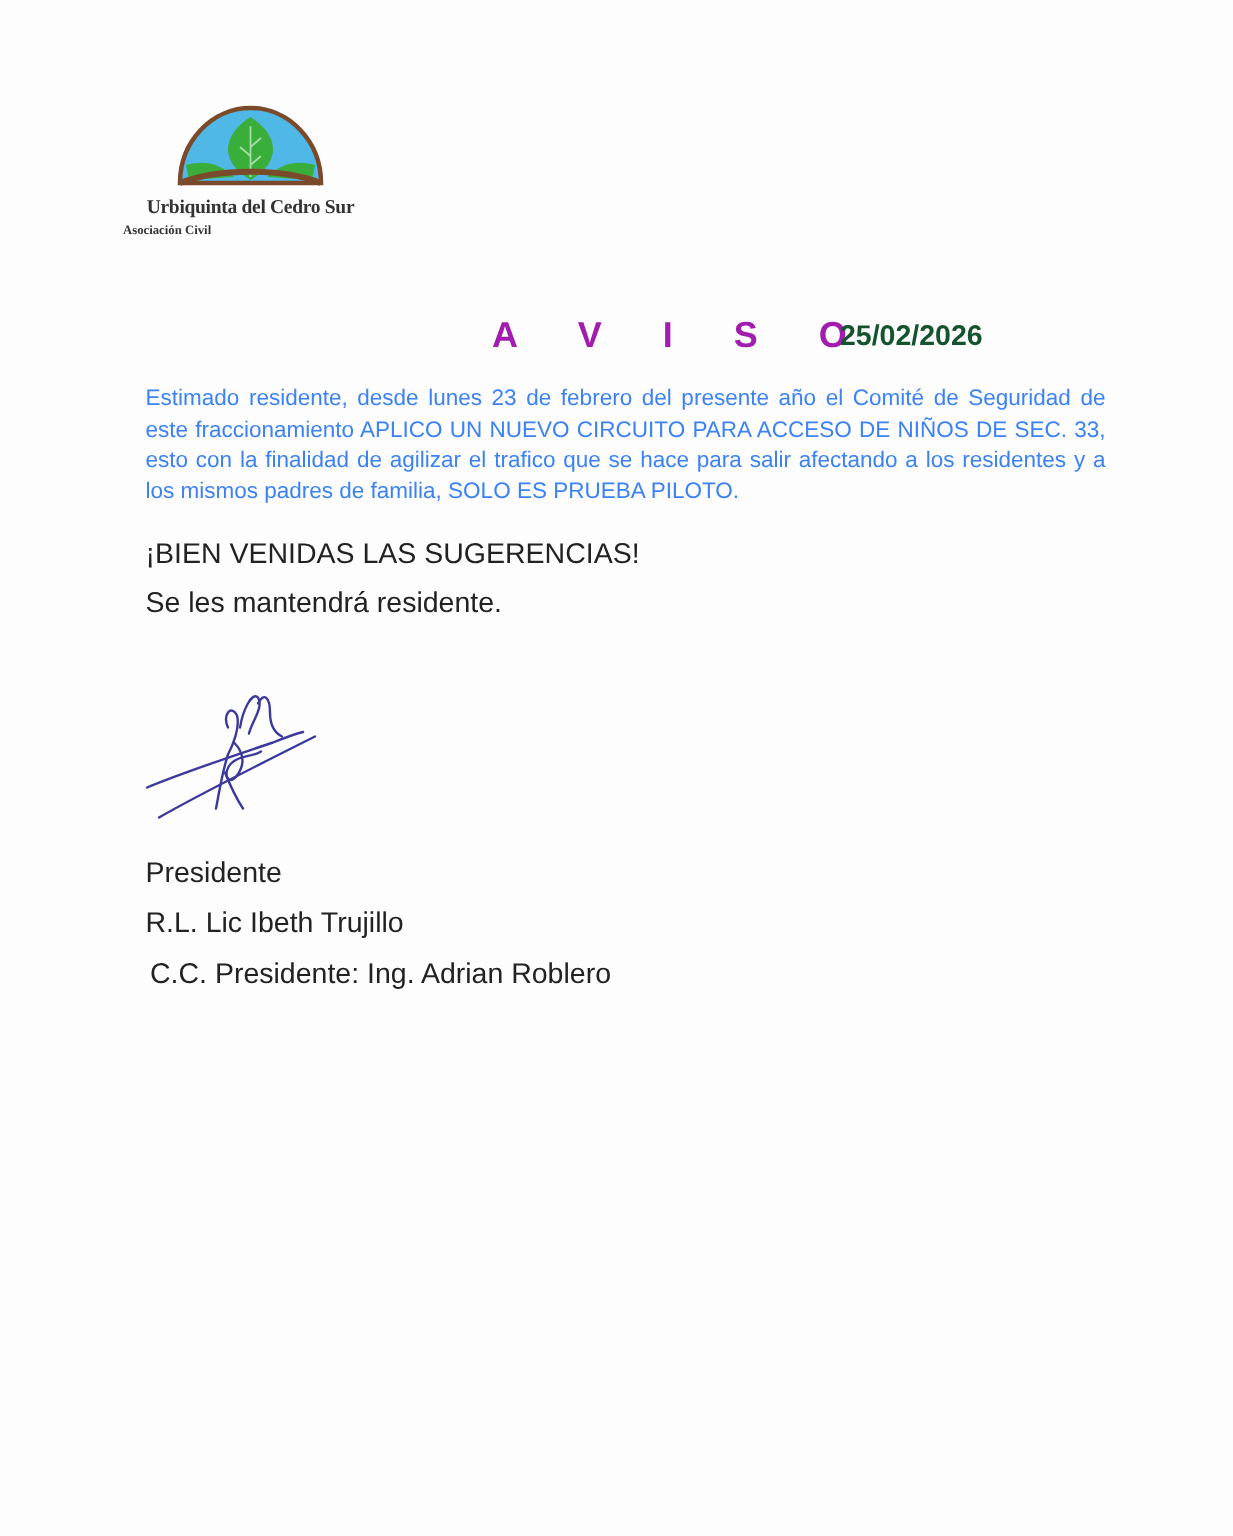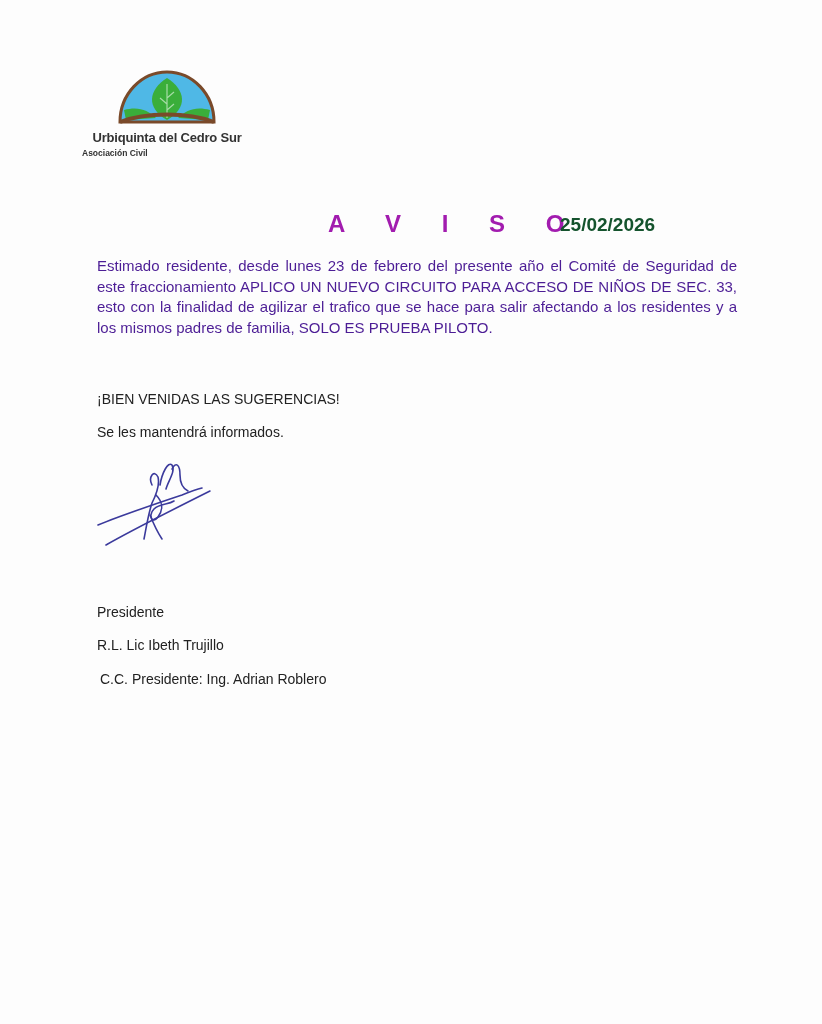--- a/index.html
+++ b/index.html
@@ -1,29 +1,29 @@
 <!DOCTYPE html>
 <html><head>
   <meta charset="utf-8">
   <style>
     html, body { margin: 0; padding: 0; background: #fdfdfd; }
     body { width: 822px; height: 1024px; position: relative; overflow: hidden;
            font-family: "Liberation Sans", sans-serif; color: #1e1e1e; }
-    .logo { position: absolute; left: 82px; top: 66px; width: 170px; height: 100px; }
+    .logo { position: absolute; left: 82px; top: 66px; width: 170px; height: 100px; font-family: Liberation Serif, serif; }
     .logo svg { position: absolute; left: 34px; top: 0; }
     .org-name { position: absolute; left: 0; top: 64px; width: 170px; text-align: center;
                 font-size: 13px; font-weight: bold; color: #333; letter-spacing: -0.2px; white-space: nowrap; }
     .org-sub { position: absolute; left: 0; top: 82px; width: 170px; 
                font-size: 8.5px; font-weight: bold; color: #333; }
     .title { position: absolute; left: 328px; top: 210px; font-size: 24px; font-weight: bold;
              letter-spacing: 17px; color: #a21caf; }
     .date { position: absolute; left: 560px; top: 214px; font-size: 19px; font-weight: bold; color: #14532d; text-align: center; }
     .body-text { position: absolute; left: 97px; top: 256px; width: 640px; font-size: 15px;
-                 line-height: 20.6px; color: #4c1d95; text-align: justify; }
-    .line { position: absolute; left: 97px; font-size: 14px; color: #222; white-space: nowrap; margin-top: 32px; }
+                 line-height: 20.6px; color: #3b82f6; text-align: justify; }
+    .line { position: absolute; left: 97px; font-size: 19px; color: #222; white-space: nowrap; }
     .signature { position: absolute; left: 92px; top: 455px; width: 130px; height: 100px; }
   </style>
 </head>
 <body>
 
 <div class="logo">
   <svg width="102" height="62" viewBox="0 0 102 62">
     <path d="M4 56 A47 50 0 0 1 98 56 Z" fill="#4fb8e6" stroke="#7a4a2a" stroke-width="3"></path>
     <path d="M51 12 C70 24 72 42 51 54 C30 42 32 24 51 12 Z" fill="#3aae3a"></path>
     <path d="M51 18 L51 52 M51 32 L58 26 M51 38 L44 32 M51 44 L58 38" stroke="#a6dca6" stroke-width="1.2" fill="none"></path>
@@ -34,21 +34,21 @@
   <div class="org-name">Urbiquinta del Cedro Sur</div>
   <div class="org-sub">Asociación Civil</div>
 </div>
 
 <div class="title">A V I S O</div>
 <div class="date">25/02/2026</div>
 
 <div class="body-text">Estimado residente, desde lunes 23 de febrero del presente año el Comité de Seguridad de este fraccionamiento APLICO UN NUEVO CIRCUITO PARA ACCESO DE NIÑOS DE SEC. 33, esto con la finalidad de agilizar el trafico que se hace para salir afectando a los residentes y a los mismos padres de familia, SOLO ES PRUEBA PILOTO.</div>
 
 <div class="line" style="top:359px">¡BIEN VENIDAS LAS SUGERENCIAS!</div>
-<div class="line" style="top:392px">Se les mantendrá informados.</div>
+<div class="line" style="top:392px">Se les mantendrá residente.</div>
 
 <div class="signature">
   <svg width="130" height="100" viewBox="0 0 130 100">
     <g fill="none" stroke="#3b3a9c" stroke-width="1.6" stroke-linecap="round">
       <path d="M6 70 C30 60 60 50 90 40 C100 36 106 34 110 33"></path>
       <path d="M14 90 C40 75 80 55 118 36"></path>
       <path d="M60 30 C56 22 62 14 66 22 C68 30 64 40 60 48 C56 60 54 74 52 84"></path>
       <path d="M68 30 C70 18 76 6 80 10 C84 16 76 26 74 34"></path>
       <path d="M80 14 C84 6 88 10 88 20 C88 30 92 34 96 36"></path>
       <path d="M64 40 C70 46 72 54 66 62 C60 70 56 60 62 54 C68 48 76 50 82 46"></path>

